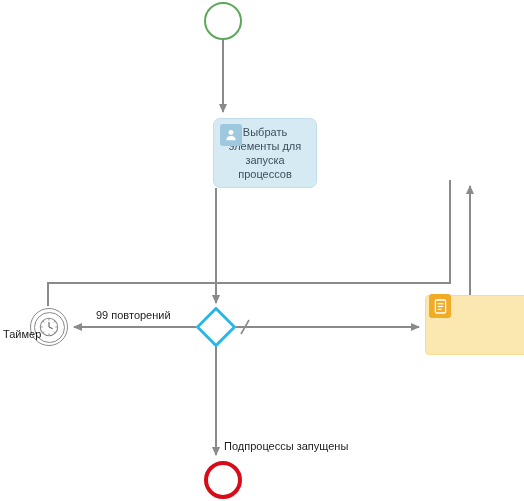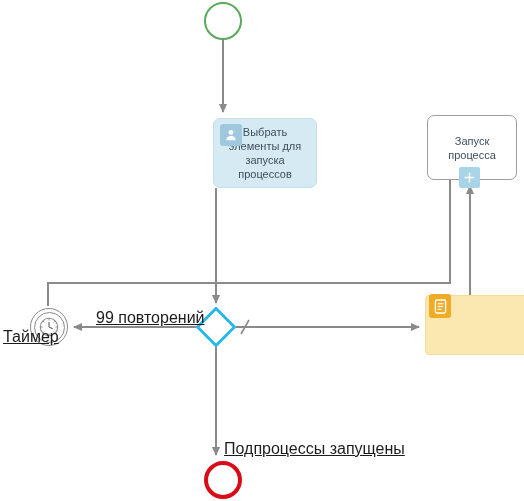--- a/index.html
+++ b/index.html
@@ -153,24 +153,23 @@
   
   .gateway {
     left: 196px;
     top: 307px;
     width: 40px;
     height: 40px;
   }
   
   .flow-label {
     position: absolute;
-    font-size: 16px;
+    font-size: 11px;
     color: #1c1c1c;
     white-space: nowrap;
-    text-decoration: underline;
   }
   .label-repeat { left: 96px; top: 309px; }
   .label-sub    { left: 224px; top: 396px; margin-top: 44px; }
   .label-timer  { left: 3px;  top: 328px; color: #1c1c1c; }
 </style>
 </head>
 <body>
 
 <div id="canvas">
 
@@ -209,29 +208,20 @@
         <circle cx="8" cy="5" r="2.8" fill="#ffffff"></circle>
         <path d="M2.6,14 C2.6,10.5 5,9 8,9 C11,9 13.4,10.5 13.4,14 Z" fill="#ffffff"></path>
       </svg>
     </span>
     <span class="task-label">Выбрать
 элементы для
 запуска
 процессов</span>
   </div>
 
-  <div class="node task task-call">
-    <span class="task-label">Запуск
-процесса</span>
-    <span class="marker-icon icon-plus">
-      <svg width="13" height="13" viewBox="0 0 16 16" aria-hidden="true">
-        <path d="M7.1,2 H8.9 V7.1 H14 V8.9 H8.9 V14 H7.1 V8.9 H2 V7.1 H7.1 Z" fill="#ffffff"></path>
-      </svg>
-    </span>
-  </div>
 
   <div class="node gateway">
     <svg width="40" height="40" viewBox="0 0 40 40" aria-hidden="true">
       <path d="M20,1.5 L38.5,20 L20,38.5 L1.5,20 Z" fill="#ffffff" stroke="#29b6e8" stroke-width="3"></path>
     </svg>
   </div>
 
   <div class="node event-timer-outer">
     <div class="event-timer-inner"></div>
     <svg style="position:absolute;left:7px;top:7px" width="22" height="22" viewBox="0 0 24 24" aria-hidden="true">

